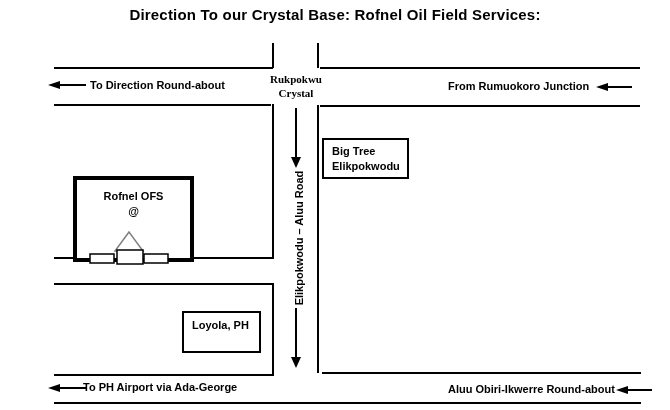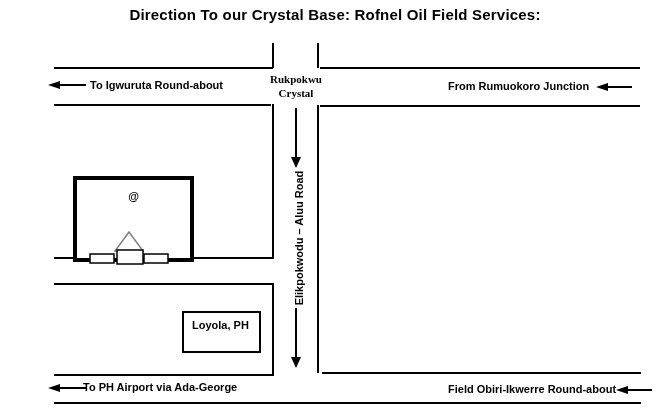--- a/index.html
+++ b/index.html
@@ -50,34 +50,34 @@
   <div class="vl" style="left:272px;top:283px;height:93px;"></div>
 
   <div class="hl" style="left:54px;top:257px;width:20px;"></div>
   <div class="hl" style="left:193px;top:257px;width:80px;"></div>
   <div class="hl" style="left:54px;top:283px;width:220px;"></div>
 
   <div class="hl" style="left:54px;top:374px;width:219px;"></div>
   <div class="hl" style="left:322px;top:372px;width:319px;"></div>
   <div class="hl" style="left:54px;top:402px;width:587px;"></div>
 
-  <div class="lbl" style="left:90px;top:79px;">To Igwuruta Round-about</div>
+  <div class="lbl" style="left:90px;top:79px;">To Direction Round-about</div>
 
   <div class="lbl lbl-center" style="left:256px;top:72px;width:80px;font-family:Liberation Serif, serif;">
     <div>Rukpokwu</div>
     <div>Crystal</div>
   </div>
 
   <div class="lbl" style="left:448px;top:80px;">From Rumuokoro Junction</div>
 
   <div class="vert-lbl">Elikpokwodu – Aluu Road</div>
 
   <div class="lbl" style="left:83px;top:381px;">To PH Airport via Ada-George</div>
 
-  <div class="lbl" style="left:448px;top:383px;">Field Obiri-Ikwerre Round-about</div>
+  <div class="lbl" style="left:448px;top:383px;">Aluu Obiri-Ikwerre Round-about</div>
 
   <div class="arr" style="left:48px;top:81px;width:40px;height:8px;">
     <span class="head-l"></span>
     <span class="shaft-h" style="left:10px;width:28px;"></span>
   </div>
   <div class="arr" style="left:596px;top:83px;width:38px;height:8px;">
     <span class="head-l"></span>
     <span class="shaft-h" style="left:10px;width:26px;"></span>
   </div>
   <div class="arr" style="left:48px;top:384px;width:40px;height:8px;">
@@ -92,28 +92,33 @@
   <div class="arr" style="left:291px;top:108px;width:11px;height:60px;">
     <span class="shaft-v" style="height:50px;"></span>
     <span class="head-d" style="top:49px;"></span>
   </div>
   <div class="arr" style="left:291px;top:308px;width:11px;height:60px;">
     <span class="shaft-v" style="height:50px;"></span>
     <span class="head-d" style="top:49px;"></span>
   </div>
 
   <div class="box box-thick" style="left:73px;top:176px;width:121px;height:86px;">
+    <div>Rofnel OFS</div>
     <div>@</div>
   </div>
 
   <svg style="position:absolute;left:88px;top:230px;" width="82" height="35" viewBox="0 0 82 35">
     <polygon points="41,2 27,21 55,21" fill="#ffffff" stroke="#808080" stroke-width="1.5"></polygon>
     <rect x="2" y="24" width="24" height="9" fill="#ffffff" stroke="#000000" stroke-width="1.5"></rect>
     <rect x="29" y="20" width="26" height="14" fill="#ffffff" stroke="#000000" stroke-width="1.5"></rect>
     <rect x="56" y="24" width="24" height="9" fill="#ffffff" stroke="#000000" stroke-width="1.5"></rect>
   </svg>
 
+  <div class="box box-thin" style="left:322px;top:138px;width:87px;height:41px;padding:4px 0 0 8px;">
+    <div>Big Tree</div>
+    <div>Elikpokwodu</div>
+  </div>
 
   <div class="box box-thin" style="left:182px;top:311px;width:79px;height:42px;padding:5px 0 0 8px;">
     <div>Loyola, PH</div>
   </div>
 
 </div>
 
 </body></html>

